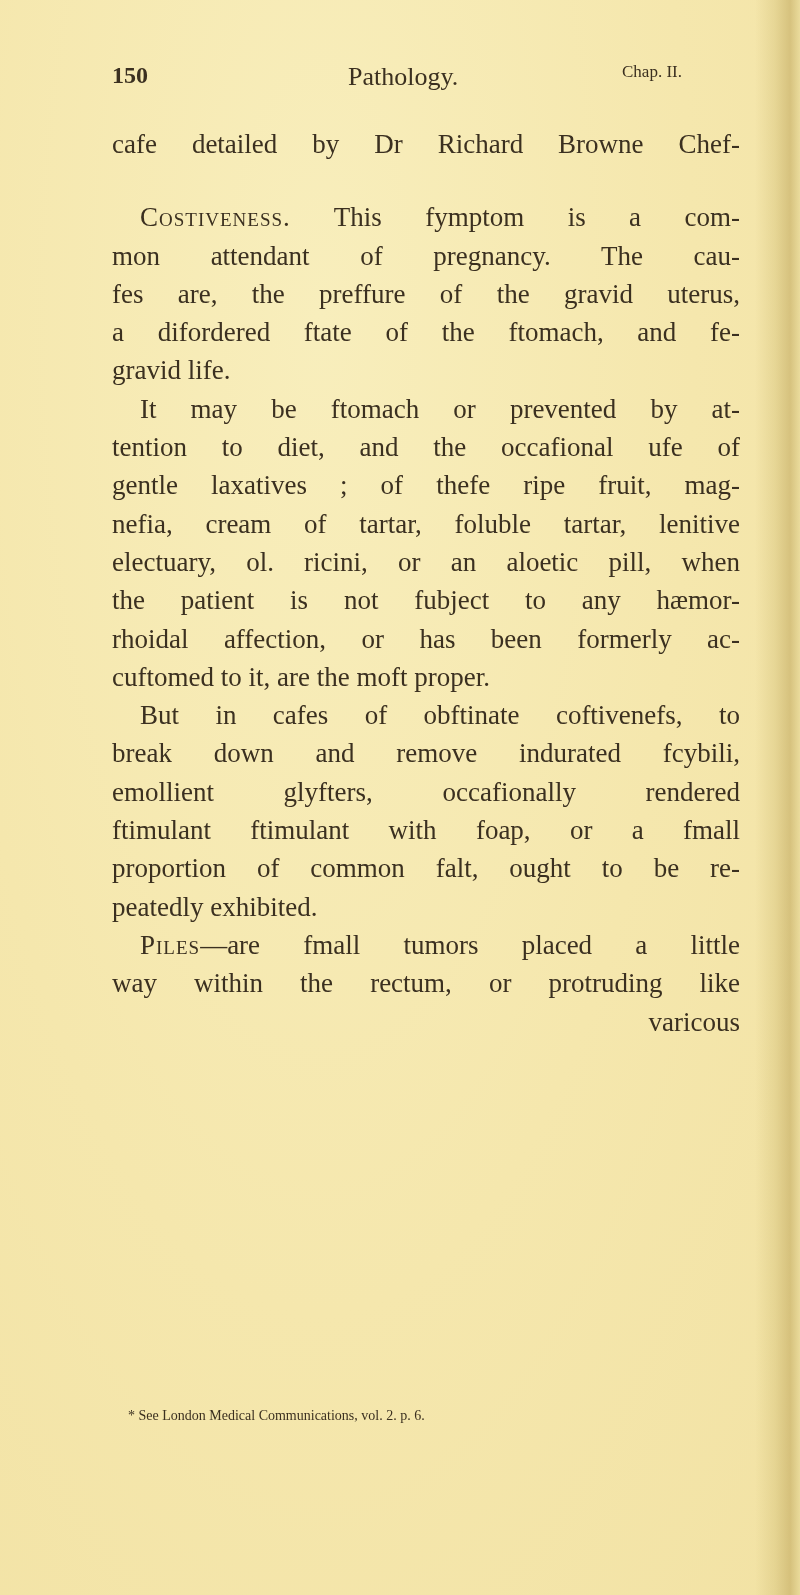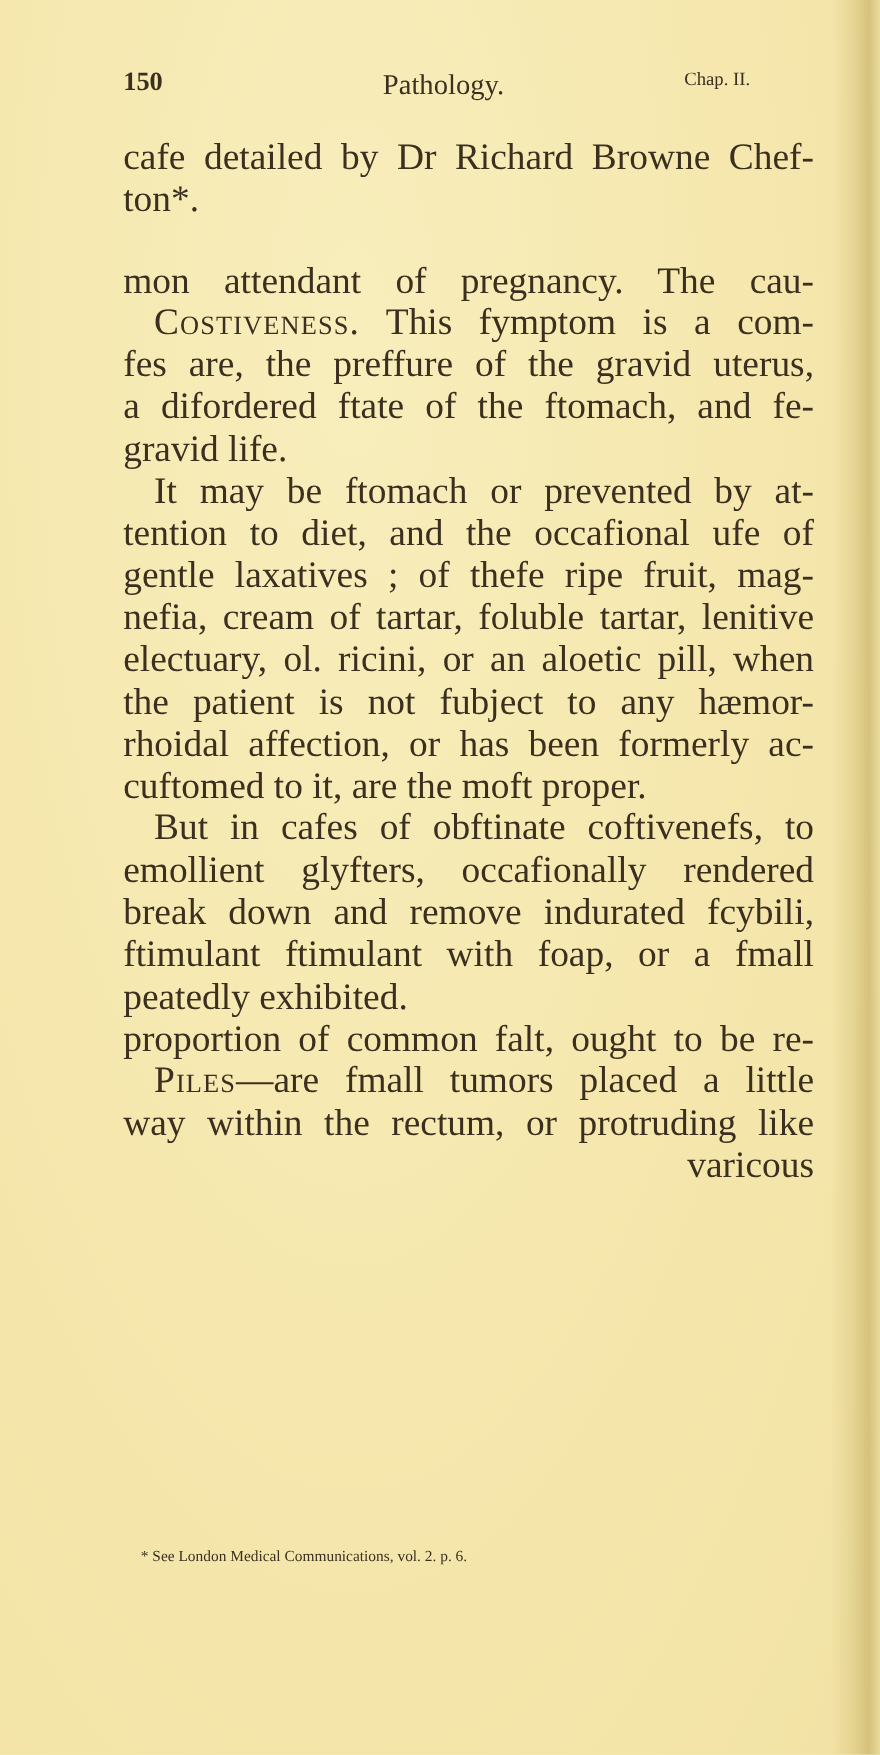--- a/index.html
+++ b/index.html
@@ -52,21 +52,21 @@
     }
     .body-text {
       position: absolute;
       left: 112px;
       top: 125px;
       width: 628px;
     }
     .line {
       height: 38.3px;
       line-height: 38.3px;
-      font-size: 34px;
+      font-size: 27px;
       white-space: nowrap;
       text-align: justify;
       text-align-last: justify;
     }
     .line.last {
       text-align-last: left;
     }
     .line.indent {
       padding-left: 28px;
     }
@@ -98,54 +98,53 @@
   <div class="header">
     <span class="page-number">150</span>
     <span class="running-title">Pathology.</span>
     <span class="chapter">Chap. II.</span>
   </div>
 
   <div class="body-text">
 
     <div>
       <div class="line">cafe detailed by Dr Richard Browne Chef-</div>
-      <div class="line last">ton*.</div>
     </div>
 
     <div class="gap"></div>
 
     <div>
-      <div class="line">mon attendant of pregnancy. The cau-</div>
       <div class="line indent">
         <span class="sc">Costiveness.</span>
         <span>This fymptom is a com-</span>
       </div>
+      <div class="line">mon attendant of pregnancy. The cau-</div>
       <div class="line">fes are, the preffure of the gravid uterus,</div>
       <div class="line">a difordered ftate of the ftomach, and fe-</div>
       <div class="line last">gravid life.</div>
     </div>
 
     <div>
       <div class="line indent">It may be ftomach or prevented by at-</div>
       <div class="line">tention to diet, and the occafional ufe of</div>
       <div class="line">gentle laxatives ; of thefe ripe fruit, mag-</div>
       <div class="line">nefia, cream of tartar, foluble tartar, lenitive</div>
       <div class="line">electuary, ol. ricini, or an aloetic pill, when</div>
       <div class="line">the patient is not fubject to any hæmor-</div>
       <div class="line">rhoidal affection, or has been formerly ac-</div>
       <div class="line last">cuftomed to it, are the moft proper.</div>
     </div>
 
     <div>
       <div class="line indent">But in cafes of obftinate coftivenefs, to</div>
+      <div class="line">break down and remove indurated fcybili,</div>
       <div class="line">emollient glyfters, occafionally rendered</div>
-      <div class="line">break down and remove indurated fcybili,</div>
       <div class="line">ftimulant ftimulant with foap, or a fmall</div>
+      <div class="line">proportion of common falt, ought to be re-</div>
       <div class="line last">peatedly exhibited.</div>
-      <div class="line">proportion of common falt, ought to be re-</div>
     </div>
 
     <div>
       <div class="line indent">
         <span class="sc">Piles</span><span>—are fmall tumors placed a little</span>
       </div>
       <div class="line">way within the rectum, or protruding like</div>
       <div class="line catchword">varicous</div>
     </div>
 

